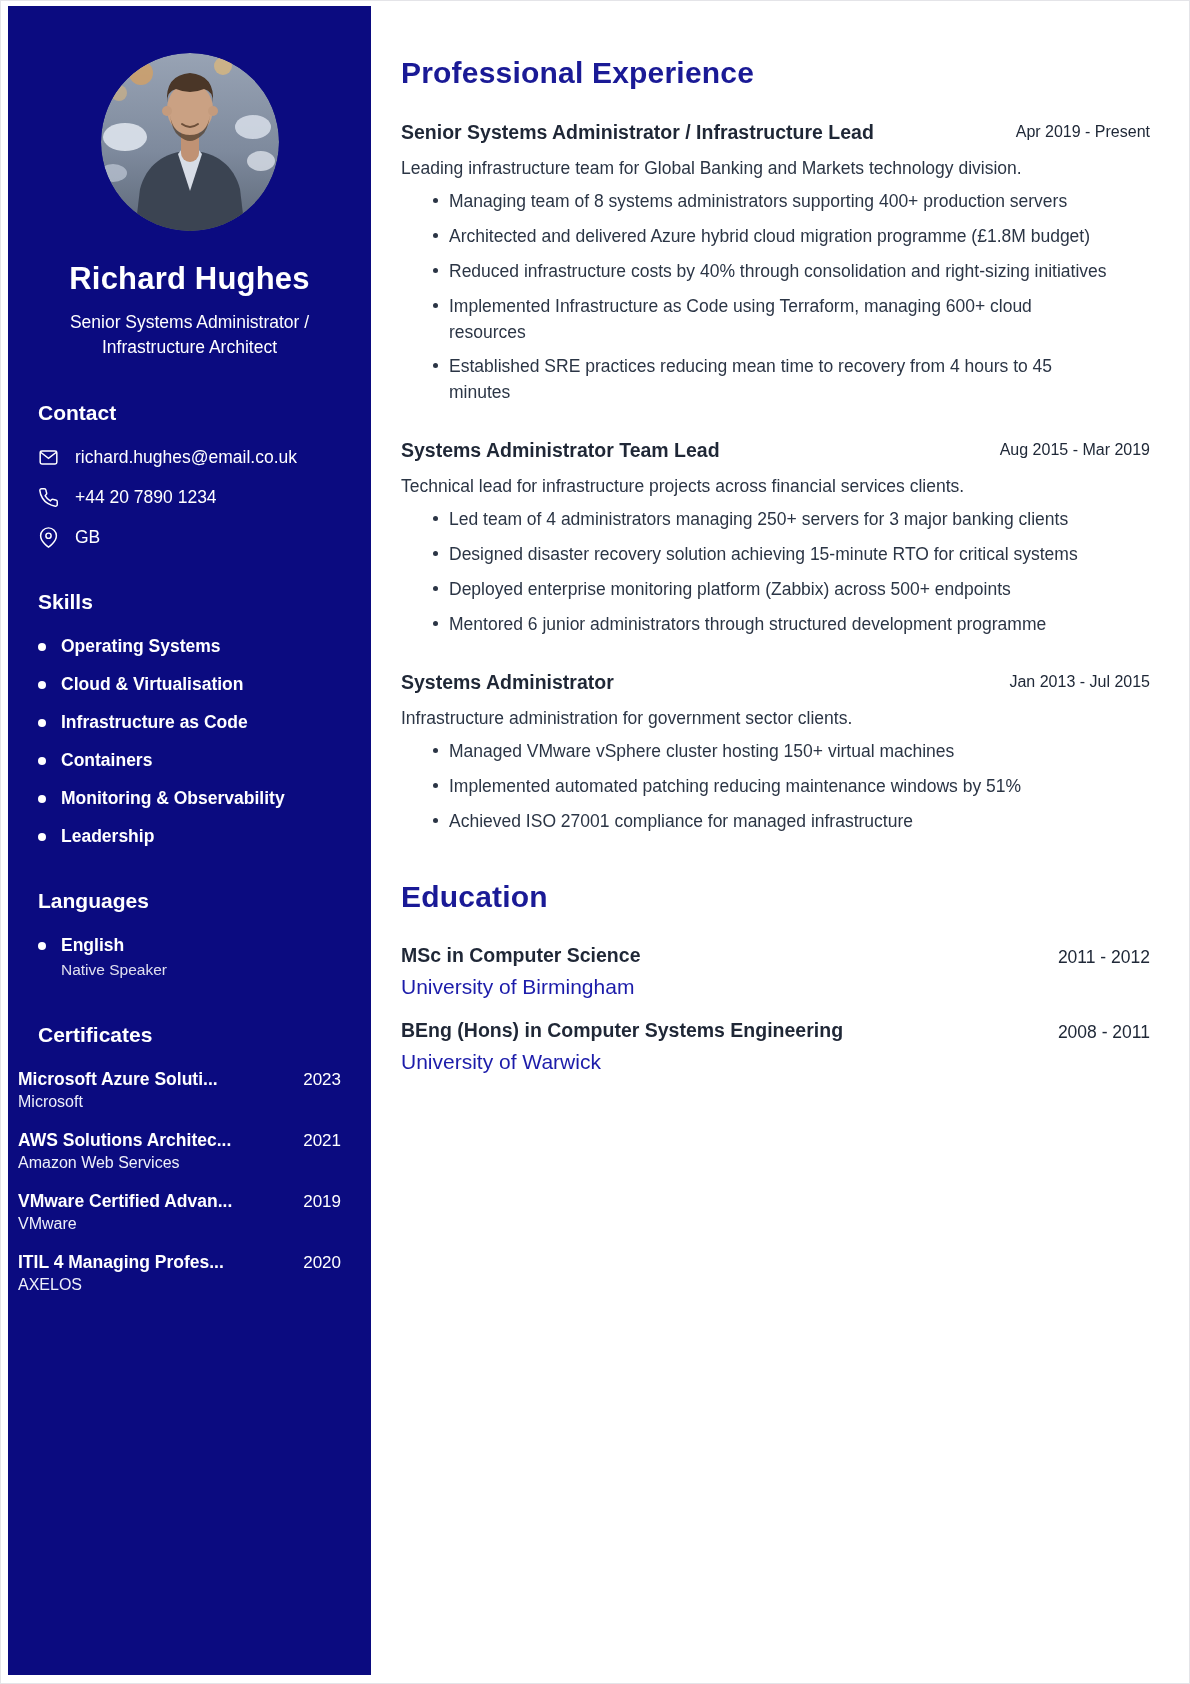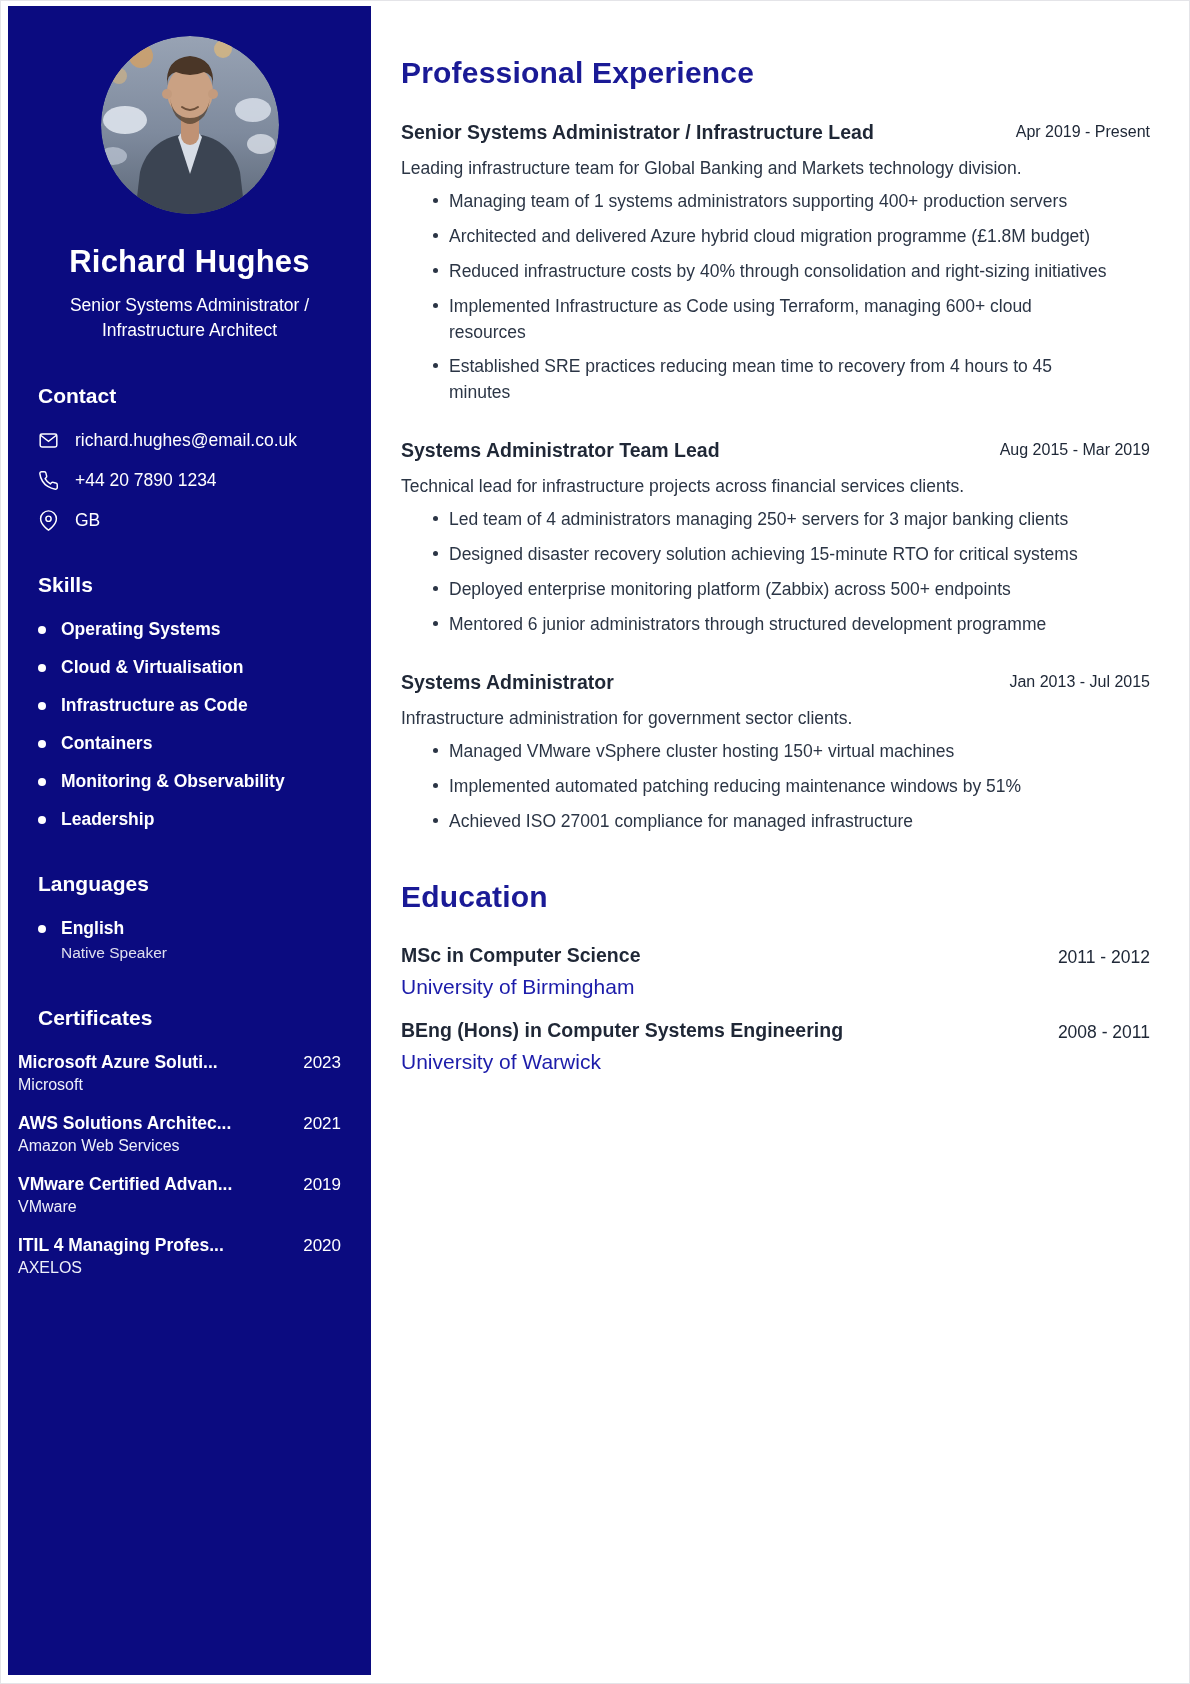--- a/index.html
+++ b/index.html
@@ -17,21 +17,21 @@
   }
   .page{
     position:absolute;inset:0;box-sizing:border-box;background:#fff;
     border:1px solid #e4e4e8;
     padding:5px 5px 8px 7px;
     display:flex;
   }
   
   .sidebar{
     width:363px;flex-shrink:0;background:var(--sidebar-bg);color:#fff;
-    padding-top:30px;box-sizing:border-box;
+    padding-top:47px;box-sizing:border-box;
   }
   .photo-wrap{display:flex;justify-content:center;}
   .photo{width:178px;height:178px;border-radius:50%;overflow:hidden;display:block;}
   .name{
     text-align:center;font-size:31px;font-weight:800;margin:30px 10px 0;
     letter-spacing:.2px;
   }
   .role{
     text-align:center;font-size:17.5px;line-height:1.4;margin:13px 32px 0;
   }
@@ -253,21 +253,21 @@
 
     <h1 class="main-heading">Professional Experience</h1>
 
     <section class="job">
       <div class="job-header">
         <h3 class="job-title">Senior Systems Administrator / Infrastructure Lead</h3>
         <span class="job-date">Apr 2019 - Present</span>
       </div>
       <p class="job-summary">Leading infrastructure team for Global Banking and Markets technology division.</p>
       <ul class="bullets">
-        <li>Managing team of 1 systems administrators supporting 400+ production servers</li>
+        <li>Managing team of 8 systems administrators supporting 400+ production servers</li>
         <li>Architected and delivered Azure hybrid cloud migration programme (£1.8M budget)</li>
         <li>Reduced infrastructure costs by 40% through consolidation and right-sizing initiatives</li>
         <li>Implemented Infrastructure as Code using Terraform, managing 600+ cloud resources</li>
         <li>Established SRE practices reducing mean time to recovery from 4 hours to 45 minutes</li>
       </ul>
     </section>
 
     <section class="job">
       <div class="job-header">
         <h3 class="job-title">Systems Administrator Team Lead</h3>

